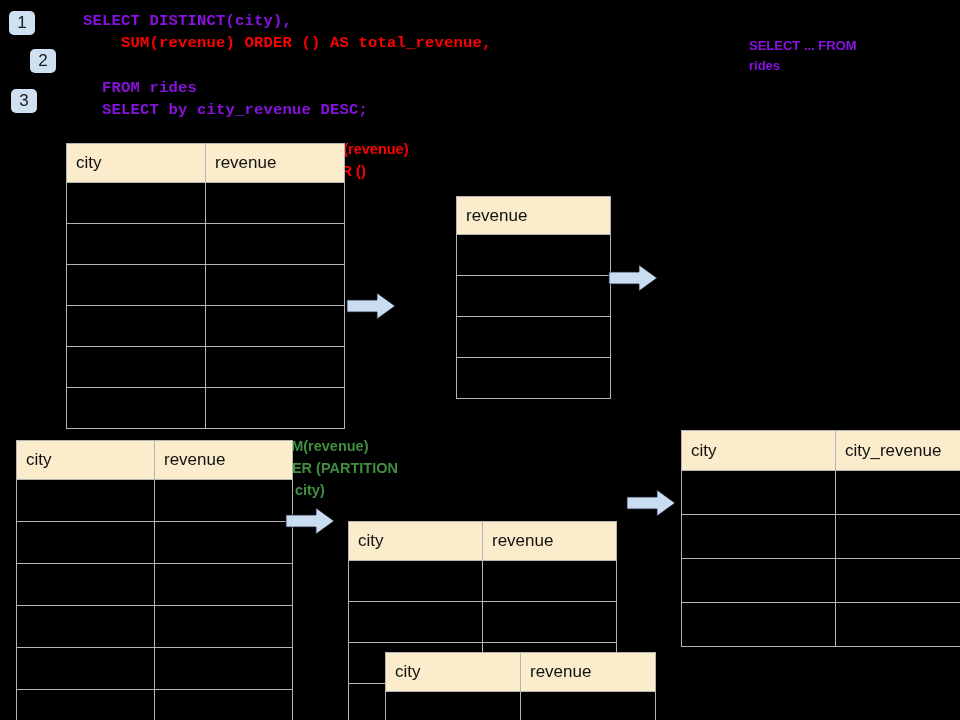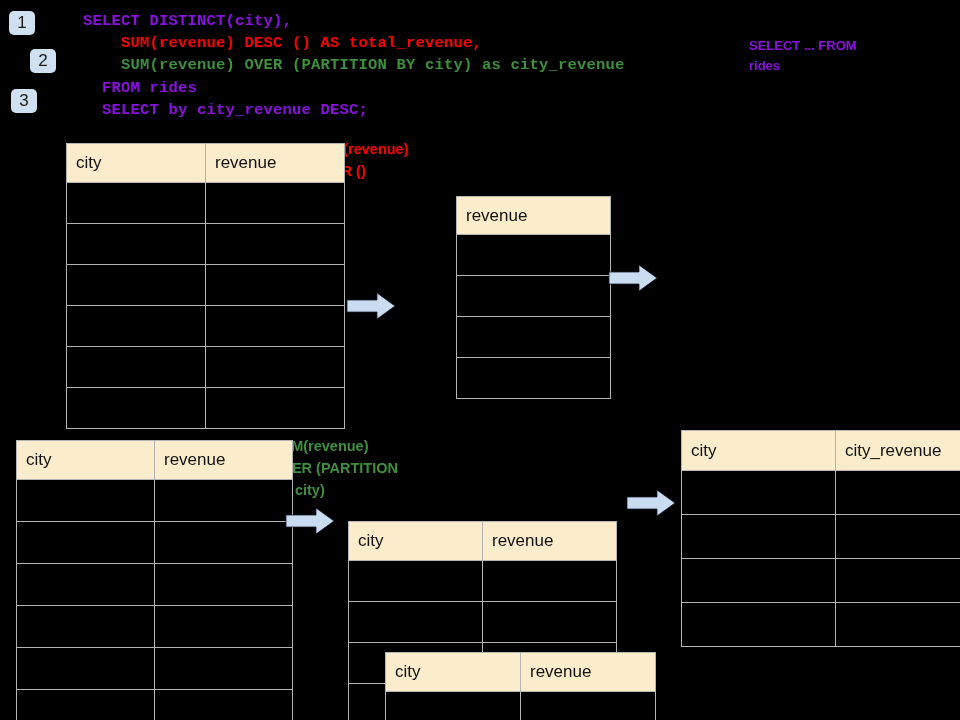--- a/index.html
+++ b/index.html
@@ -82,22 +82,21 @@
 </head>
 <body>
 
 <div id="stage">
 
   <div class="badge" style="left:9px; top:11px;">1</div>
   <div class="badge" style="left:30px; top:49px;">2</div>
   <div class="badge" style="left:11px; top:89px;">3</div>
 
   <div class="sql-line" style="left:83px; top:11px; color:#8a12e0;">SELECT DISTINCT(city),</div>
-  <div class="sql-line" style="left:83px; top:33px; color:#ff0000;">    SUM(revenue) DESC () AS total_revenue,</div>
-  <div class="sql-line" style="left:83px; top:55px; color:#3f8f3f;">    SUM(revenue) OVER (PARTITION BY city) as city_revenue</div>
+  <div class="sql-line" style="left:83px; top:33px; color:#ff0000;">    SUM(revenue) ORDER () AS total_revenue,</div>
   <div class="sql-line" style="left:83px; top:78px; color:#8a12e0;text-align:center;">  FROM rides</div>
   <div class="sql-line" style="left:83px; top:100px; color:#8a12e0;">  SELECT by city_revenue DESC;</div>
 
   <div class="annot" style="left:749px; top:36px; color:#8a12e0; font-size:13px; line-height:20px;">SELECT ... FROM
 rides</div>
 
   <div class="annot" style="left:311px; top:138px; color:#ff0000;">SUM(revenue)
 OVER ()</div>
 
   <div class="annot" style="left:271px; top:435px; color:#3f8f3f;">SUM(revenue)

